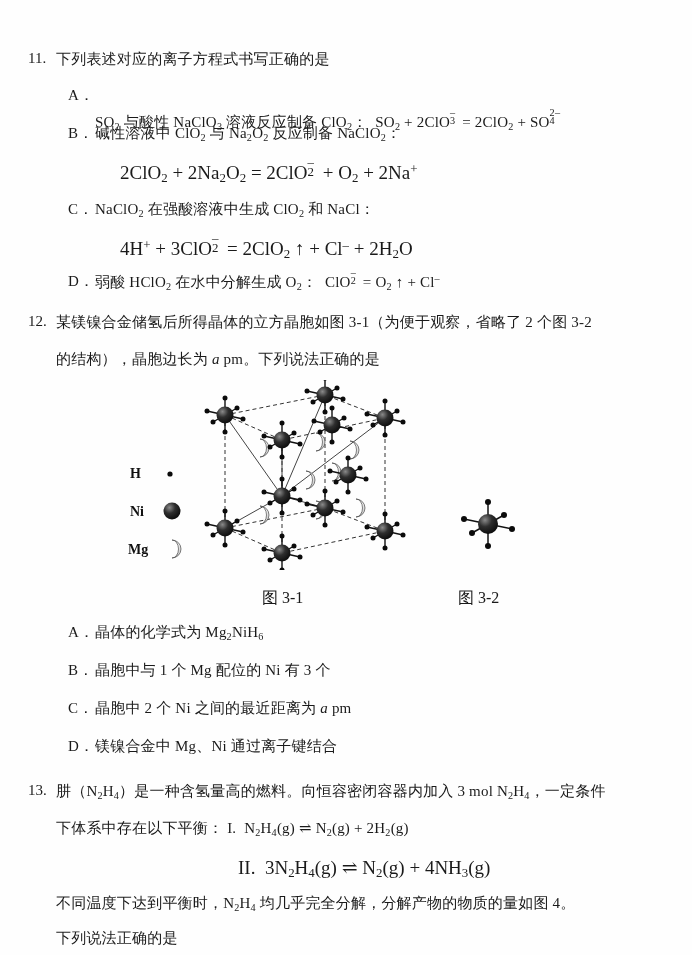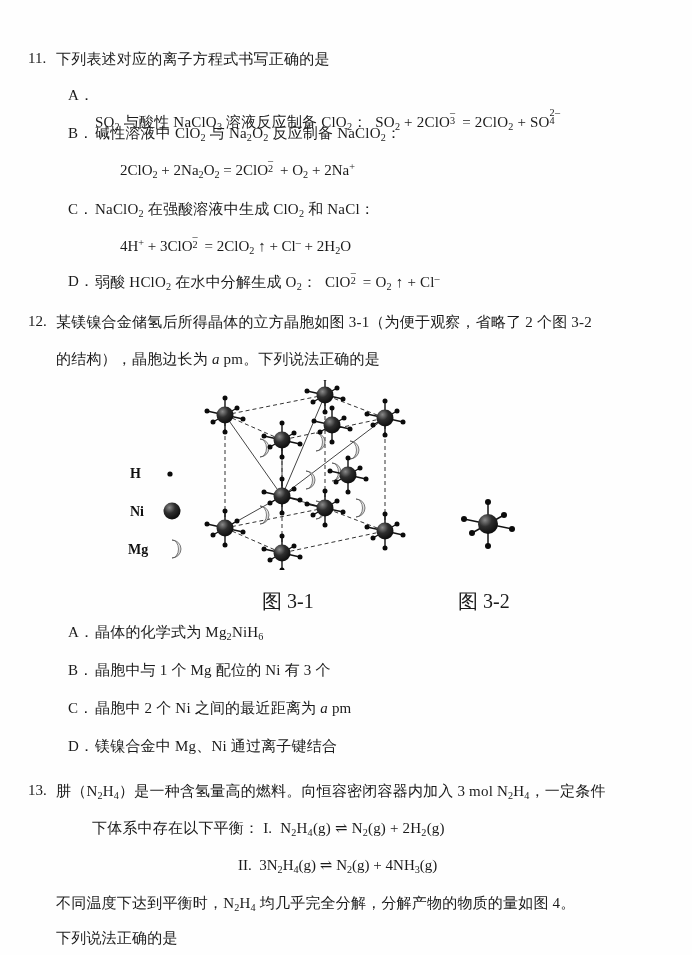--- a/index.html
+++ b/index.html
@@ -9,32 +9,32 @@
     font-family:"Liberation Serif","DejaVu Serif",serif;
     color:#1a1a1a;
     position:relative;
     overflow:hidden;
   }
   .page{position:absolute;left:0;top:0;width:692px;height:858px;}
 
   .qline{position:absolute;font-size:15px;line-height:1.2;white-space:nowrap;letter-spacing:0.2px;}
   .qnum{position:absolute;font-size:15px;white-space:nowrap;}
   .opt{position:absolute;font-size:15px;white-space:nowrap;letter-spacing:0.2px;}
-  .eq{position:absolute;font-size:15px;white-space:nowrap;text-align:right;}
+  .eq{position:absolute;font-size:19px;white-space:nowrap;text-align:right;}
 
   sub{font-size:0.68em;vertical-align:-0.25em;}
   sup{font-size:0.68em;vertical-align:0.45em;}
   .supsub{display:inline-block;position:relative;width:0.55em;height:1em;vertical-align:baseline;}
   .supsub .s1{position:absolute;left:0;top:-0.48em;font-size:0.68em;}
   .supsub .s2{position:absolute;left:0;top:0.34em;font-size:0.68em;}
   i.ital{font-style:italic;}
 
   
   .figwrap{position:absolute;}
-  .caption{position:absolute;font-size:20px;white-space:nowrap;}
+  .caption{position:absolute;font-size:16px;white-space:nowrap;}
 
   svg{display:block;}
 </style>
 </head>
 <body>
 
 <div class="page">
 
   <div class="qnum" style="left:28px;top:50px;">11.</div>
   <div class="qline" style="left:56px;top:50px;">下列表述对应的离子方程式书写正确的是</div>
@@ -223,21 +223,21 @@
   </div>
 
   <div class="opt" style="left:68px;top:737px;">D．</div>
   <div class="opt" style="left:95px;top:737px;">镁镍合金中 Mg、Ni 通过离子键结合</div>
 
   <div class="qnum" style="left:28px;top:782px;">13.</div>
   <div class="qline" style="left:56px;top:782px;">
     肼（N<sub>2</sub>H<sub>4</sub>）是一种含氢量高的燃料。向恒容密闭容器内加入 3 mol N<sub>2</sub>H<sub>4</sub>，一定条件
   </div>
 
-  <div class="qline" style="left:56px;top:819px;margin-left:36px;">
+  <div class="qline" style="left:56px;top:819px;">
     下体系中存在以下平衡：&nbsp;I.&nbsp; N<sub>2</sub>H<sub>4</sub>(g) ⇌ N<sub>2</sub>(g) + 2H<sub>2</sub>(g)
   </div>
 
   <div class="eq" style="left:238px;top:856px;">
     II.&nbsp; 3N<sub>2</sub>H<sub>4</sub>(g) ⇌ N<sub>2</sub>(g) + 4NH<sub>3</sub>(g)
   </div>
 
   <div class="qline" style="left:56px;top:894px;">
     不同温度下达到平衡时，N<sub>2</sub>H<sub>4</sub> 均几乎完全分解，分解产物的物质的量如图 4。
   </div>

